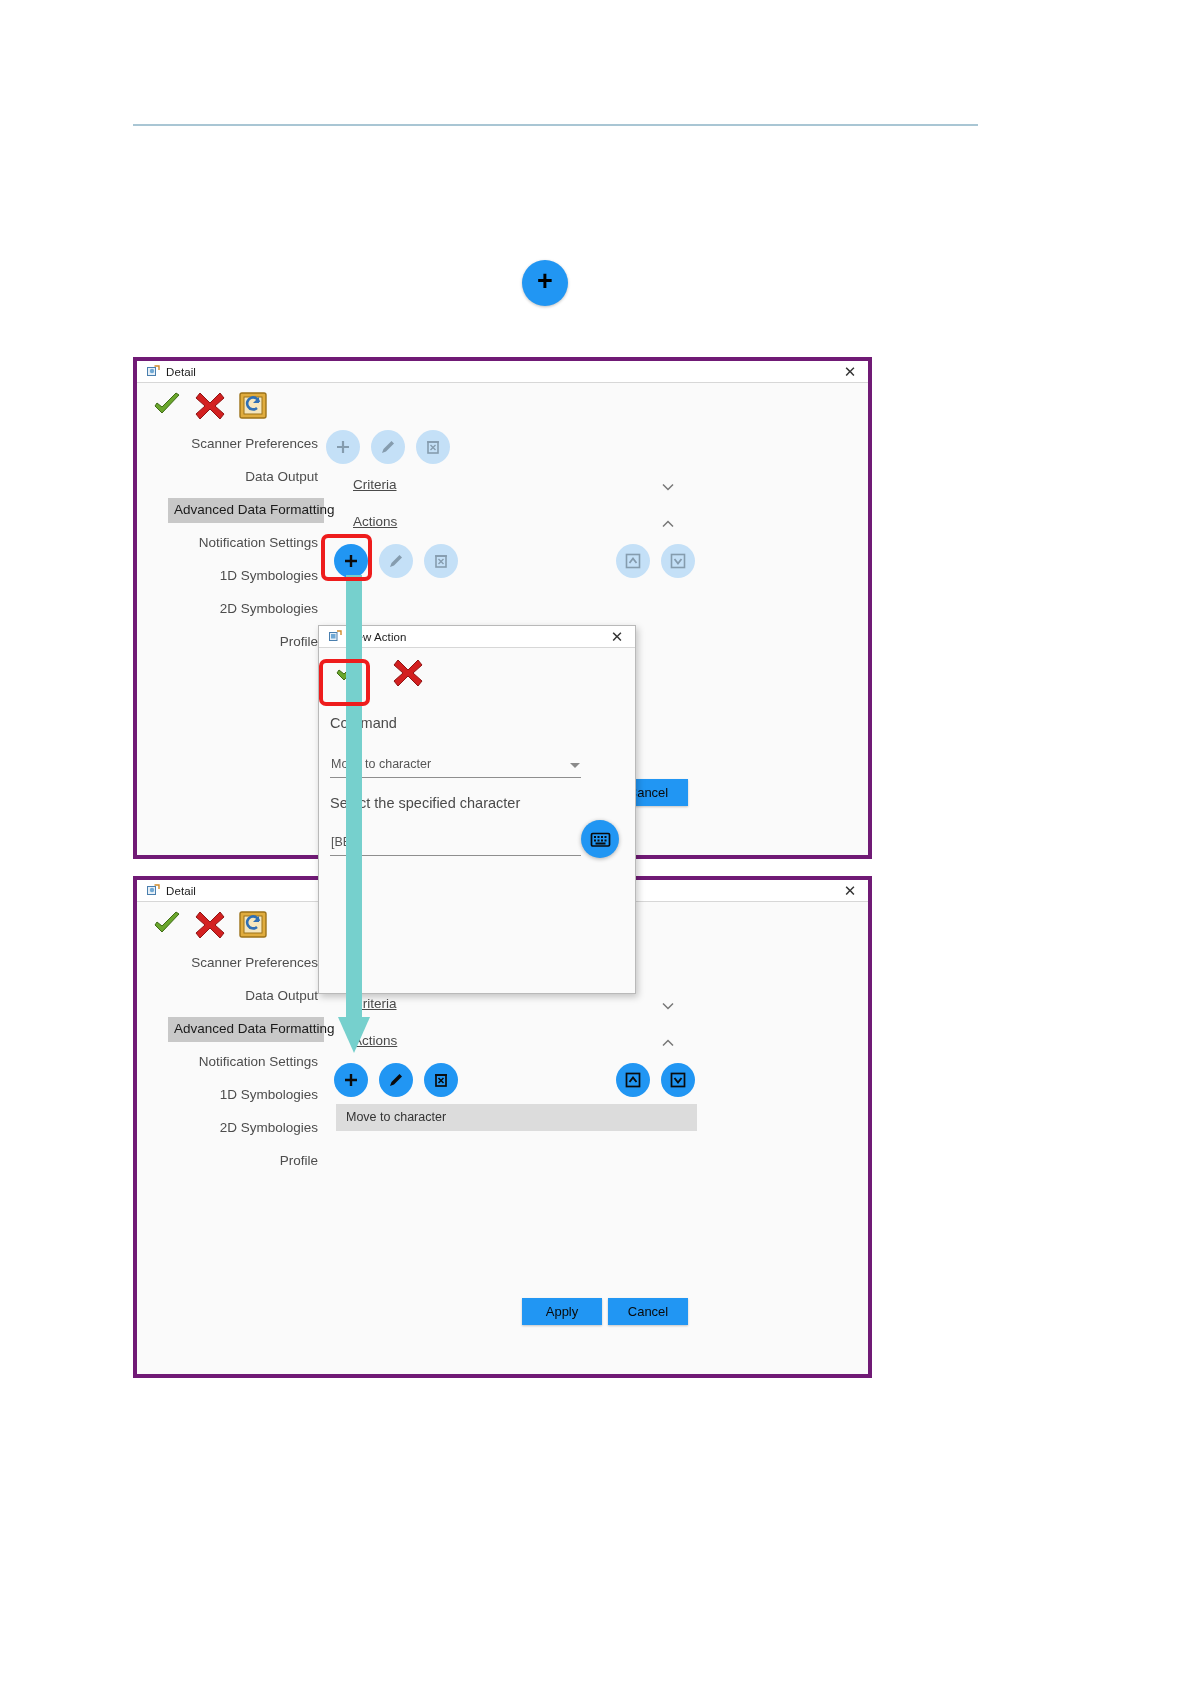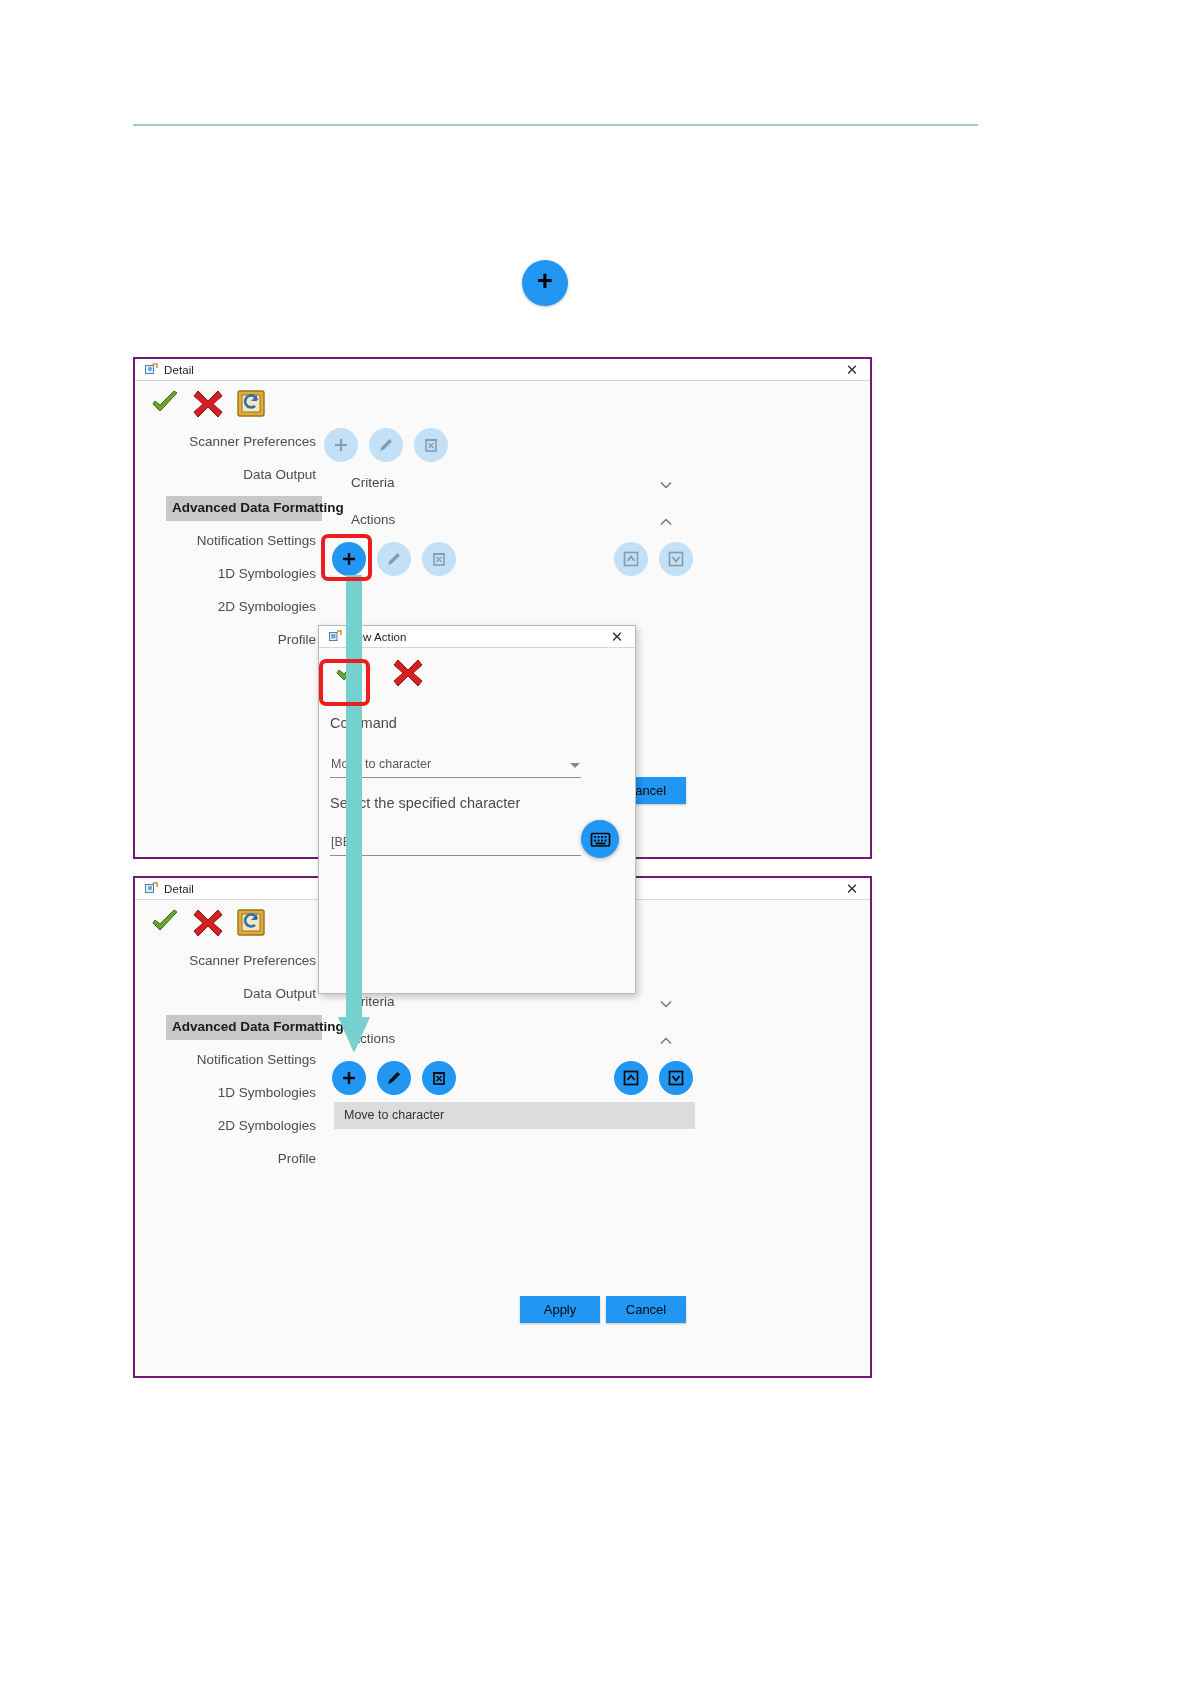--- a/index.html
+++ b/index.html
@@ -38,21 +38,21 @@
     left: 522px; top: 260px;
     width: 46px; height: 46px;
     box-shadow: 0 1px 3px rgba(0,0,0,.25);
   }
   .fab-standalone .glyph { font-size: 27px; line-height: 1; font-weight: 700; color:#000; margin-top:-3px;}
 
   
   .window {
     position: absolute;
     background: #fafafa;
-    border: 2px solid #701a75;
+    border: 4px solid #701a75;
   }
   .win-titlebar {
     height: 22px;
     background: #ffffff;
     border-bottom: 1px solid #d7d7d7;
     display: flex;
     align-items: center;
     padding: 0 8px 0 10px;
     position: relative;
   }
@@ -103,21 +103,21 @@
     padding: 3px 6px 4px 6px;
     line-height: 18px;
     white-space: nowrap;
     margin-bottom: 8px;
     width: 156px;
     cursor: pointer;
   }
   .navitem.active {
     background: #c8c8c8;
     color: #1a1a1a;
-    font-weight: 700;
+    font-weight: 400;
   }
 
   .iconrow {
     display: flex;
     align-items: center;
     gap: 11px;
     position: absolute;
   }
   .cbtn {
     width: 34px; height: 34px;
@@ -130,20 +130,21 @@
     flex: none;
   }
   .cbtn.disabled { background: #c4e0f7; }
   .cbtn svg { display: block; }
   .cbtn.disabled svg { opacity: .45; }
 
   .rowlabel {
     position: absolute;
     font-size: 13.5px;
     color: #4a4a4a;
+    text-decoration: underline;
   }
   .chev {
     position: absolute;
     width: 16px; height: 16px;
     cursor: pointer;
   }
   .chev svg { display:block; }
 
   .listrow {
     position: absolute;

